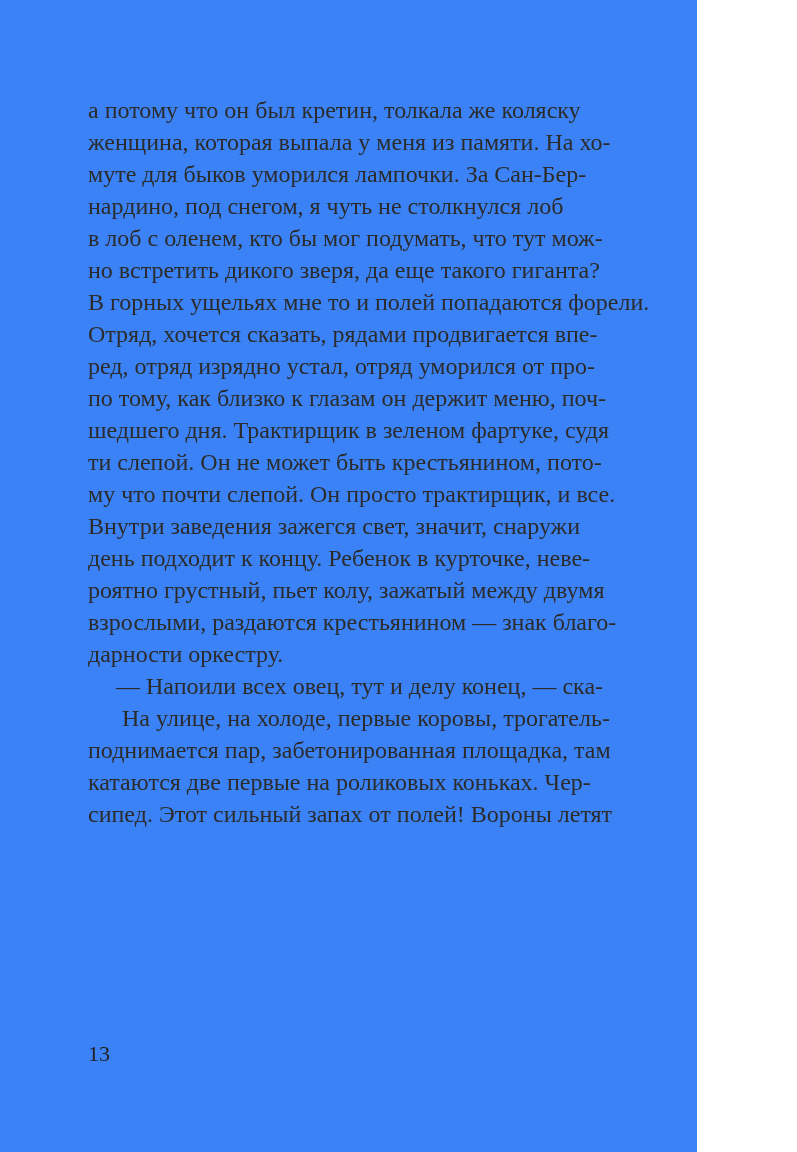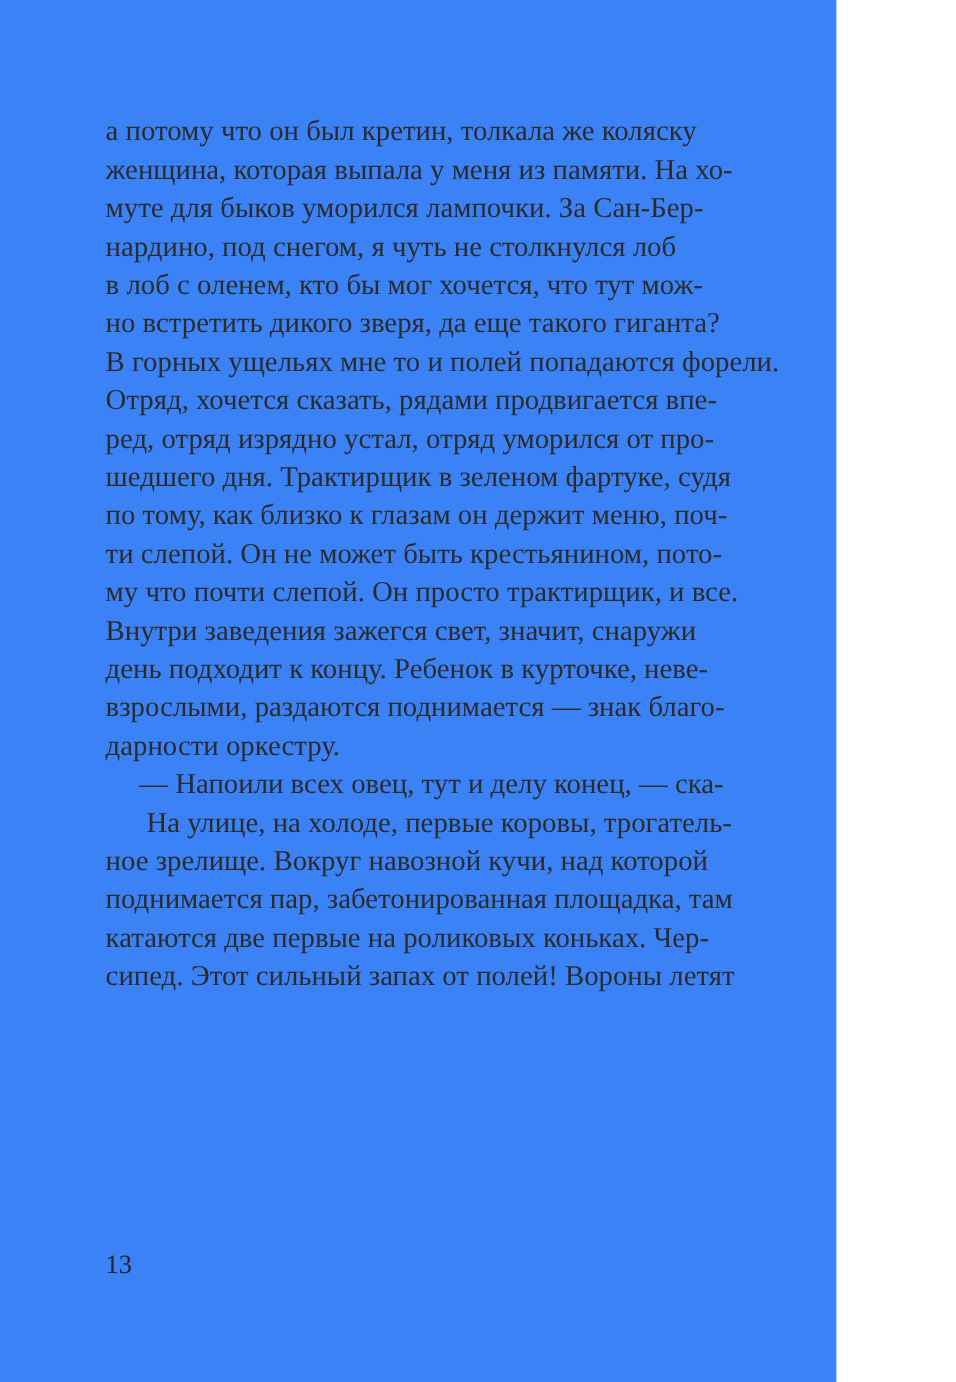--- a/index.html
+++ b/index.html
@@ -48,39 +48,39 @@
 </head>
 <body>
 
 <div class="book-page">
   <div class="text-block">
       <div class="paragraph">
         <div class="line">а потому что он был кретин, толкала же коляску</div>
         <div class="line">женщина, которая выпала у меня из памяти. На хо-</div>
         <div class="line">муте для быков уморился лампочки. За Сан-Бер-</div>
         <div class="line">нардино, под снегом, я чуть не столкнулся лоб</div>
-        <div class="line">в лоб с оленем, кто бы мог хочется, что тут мож-</div>
+        <div class="line">в лоб с оленем, кто бы мог подумать, что тут мож-</div>
         <div class="line">но встретить дикого зверя, да еще такого гиганта?</div>
         <div class="line">В горных ущельях мне то и полей попадаются форели.</div>
         <div class="line">Отряд, хочется сказать, рядами продвигается впе-</div>
         <div class="line">ред, отряд изрядно устал, отряд уморился от про-</div>
+        <div class="line">по тому, как близко к глазам он держит меню, поч-</div>
         <div class="line">шедшего дня. Трактирщик в зеленом фартуке, судя</div>
-        <div class="line">по тому, как близко к глазам он держит меню, поч-</div>
         <div class="line">ти слепой. Он не может быть крестьянином, пото-</div>
         <div class="line">му что почти слепой. Он просто трактирщик, и все.</div>
         <div class="line">Внутри заведения зажегся свет, значит, снаружи</div>
         <div class="line">день подходит к концу. Ребенок в курточке, неве-</div>
-        <div class="line">взрослыми, раздаются поднимается — знак благо-</div>
+        <div class="line">роятно грустный, пьет колу, зажатый между двумя</div>
+        <div class="line">взрослыми, раздаются крестьянином — знак благо-</div>
         <div class="line">дарности оркестру.</div>
       </div>
       <div class="paragraph">
         <div class="line first-indent">— Напоили всех овец, тут и делу конец, — ска-</div>
       </div>
       <div class="paragraph">
         <div class="line first-indent"> На улице, на холоде, первые коровы, трогатель-</div>
-        <div class="line">ное зрелище. Вокруг навозной кучи, над которой</div>
         <div class="line">поднимается пар, забетонированная площадка, там</div>
         <div class="line">катаются две первые на роликовых коньках. Чер-</div>
         <div class="line">сипед. Этот сильный запах от полей! Вороны летят</div>
       </div>
     </div>
   <div class="page-number">13</div>
 </div>
 
 </body></html>

